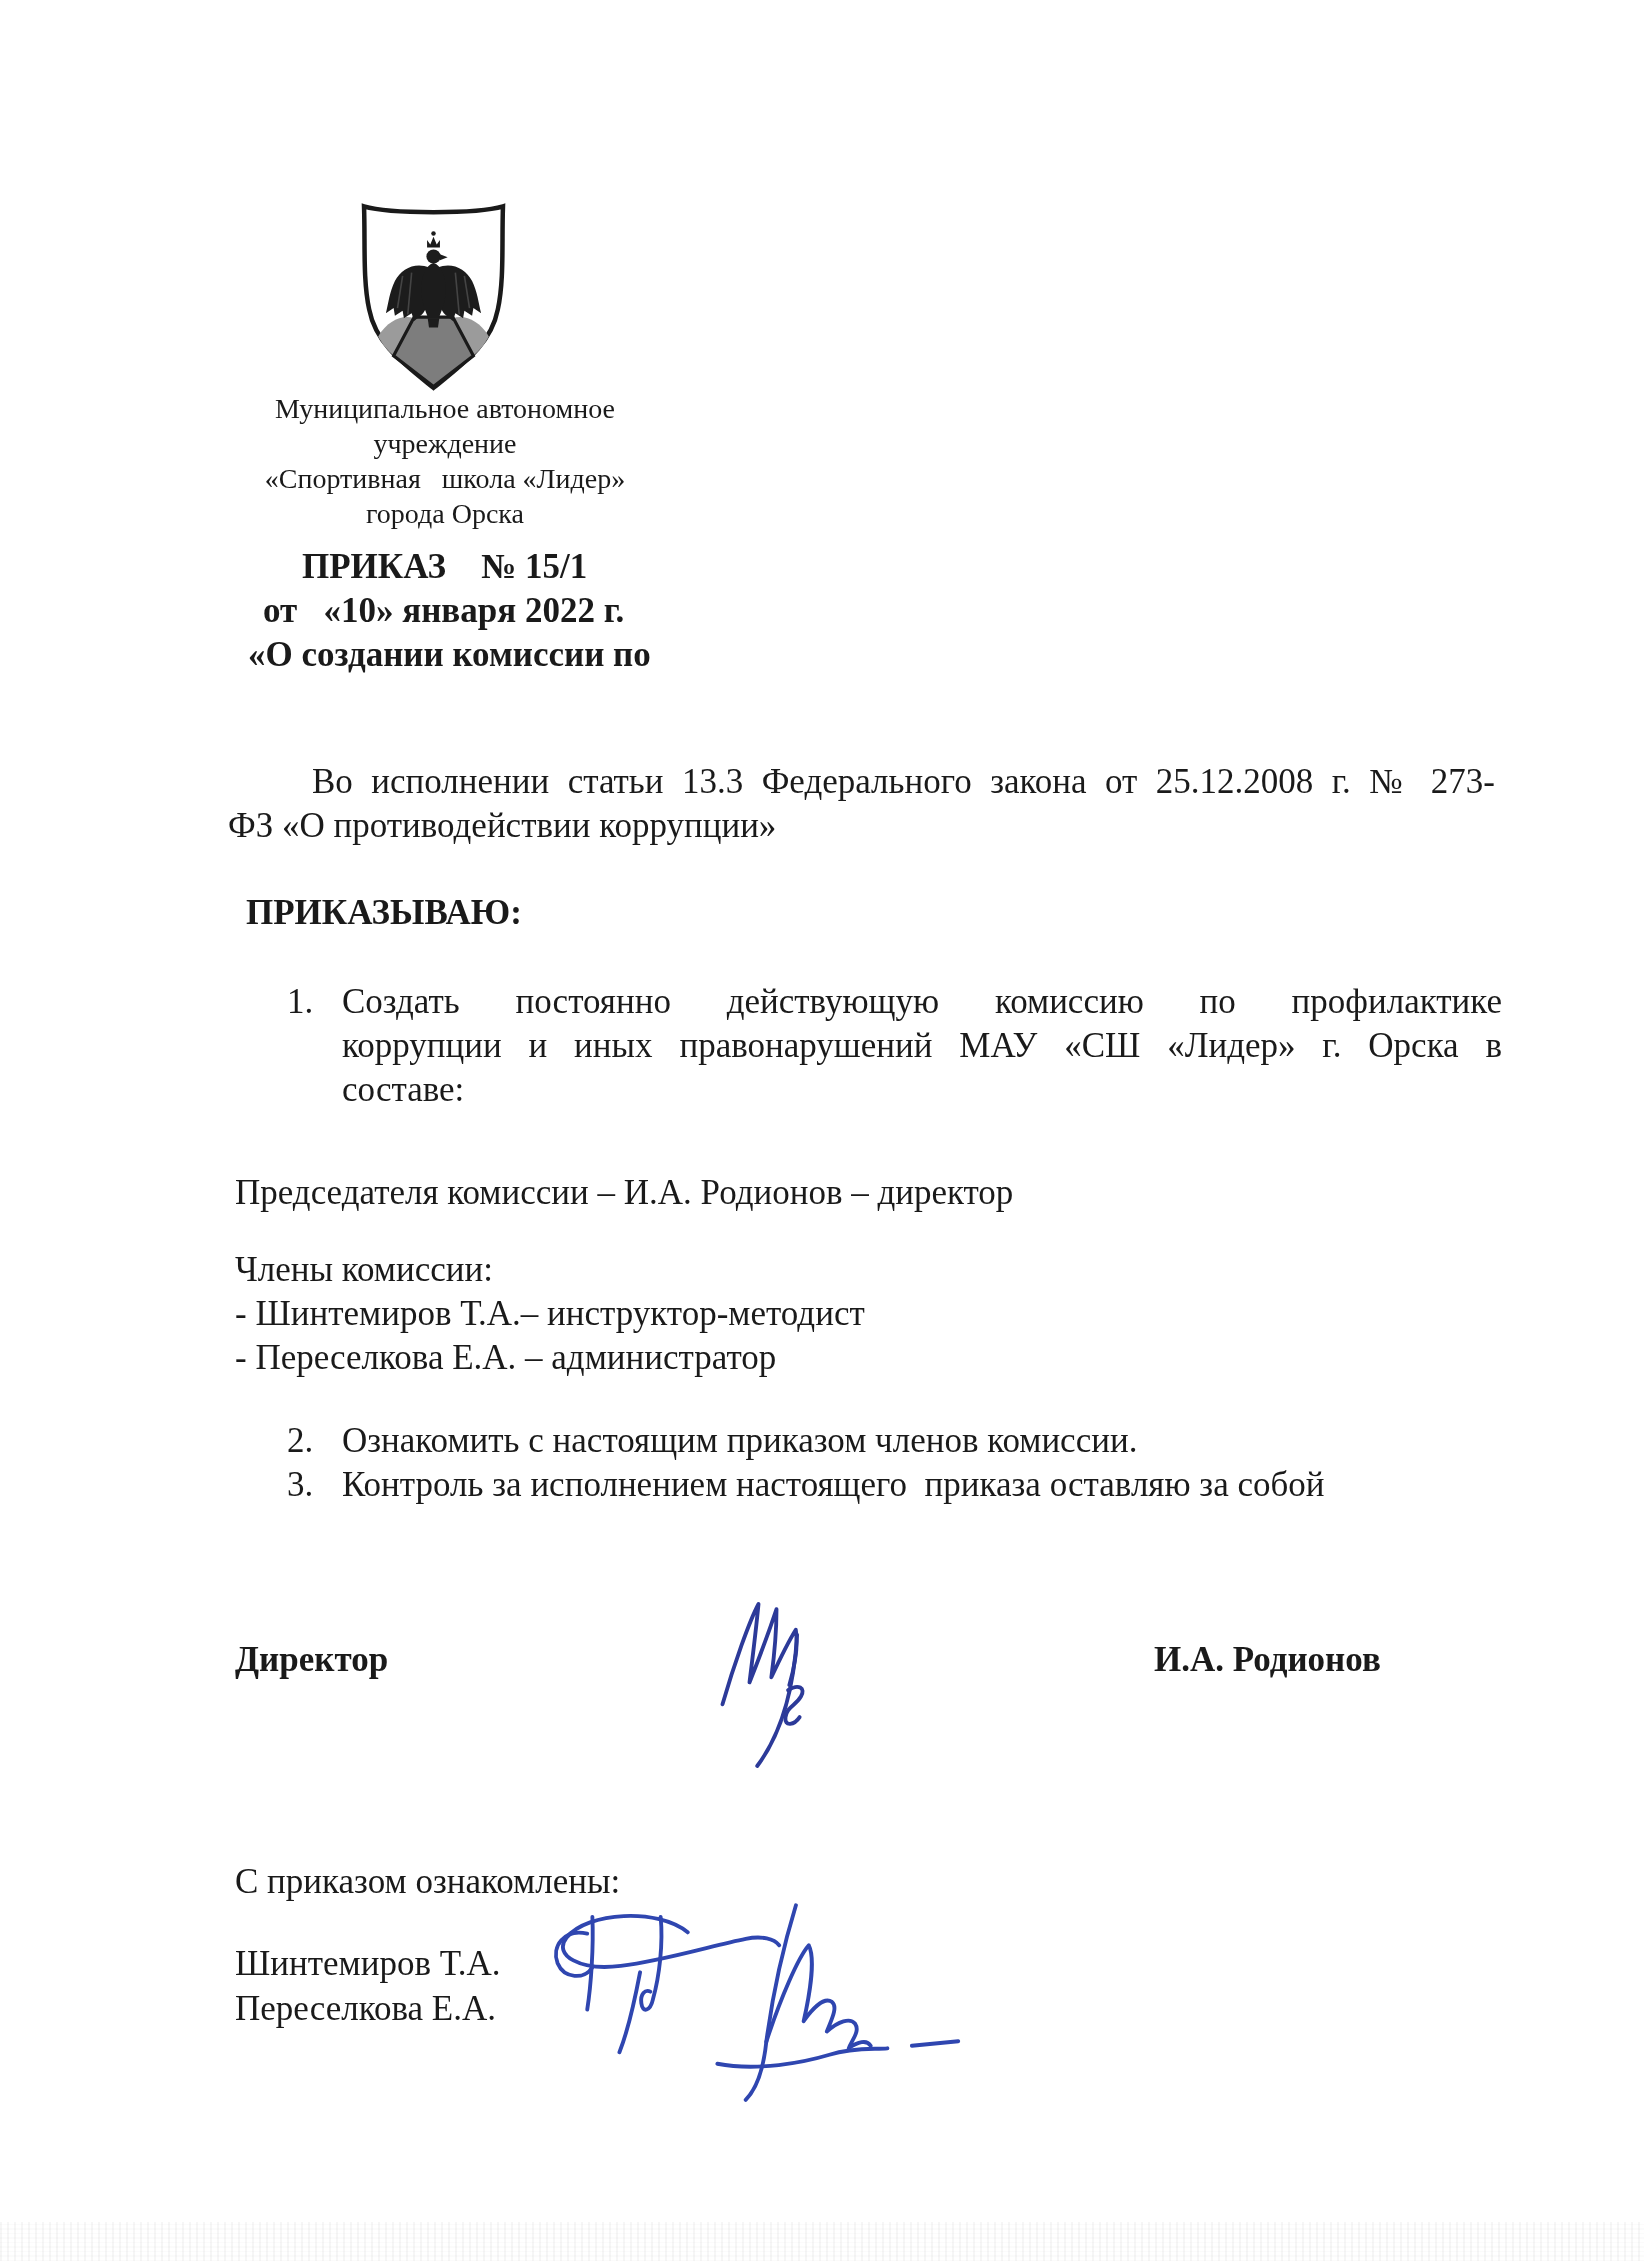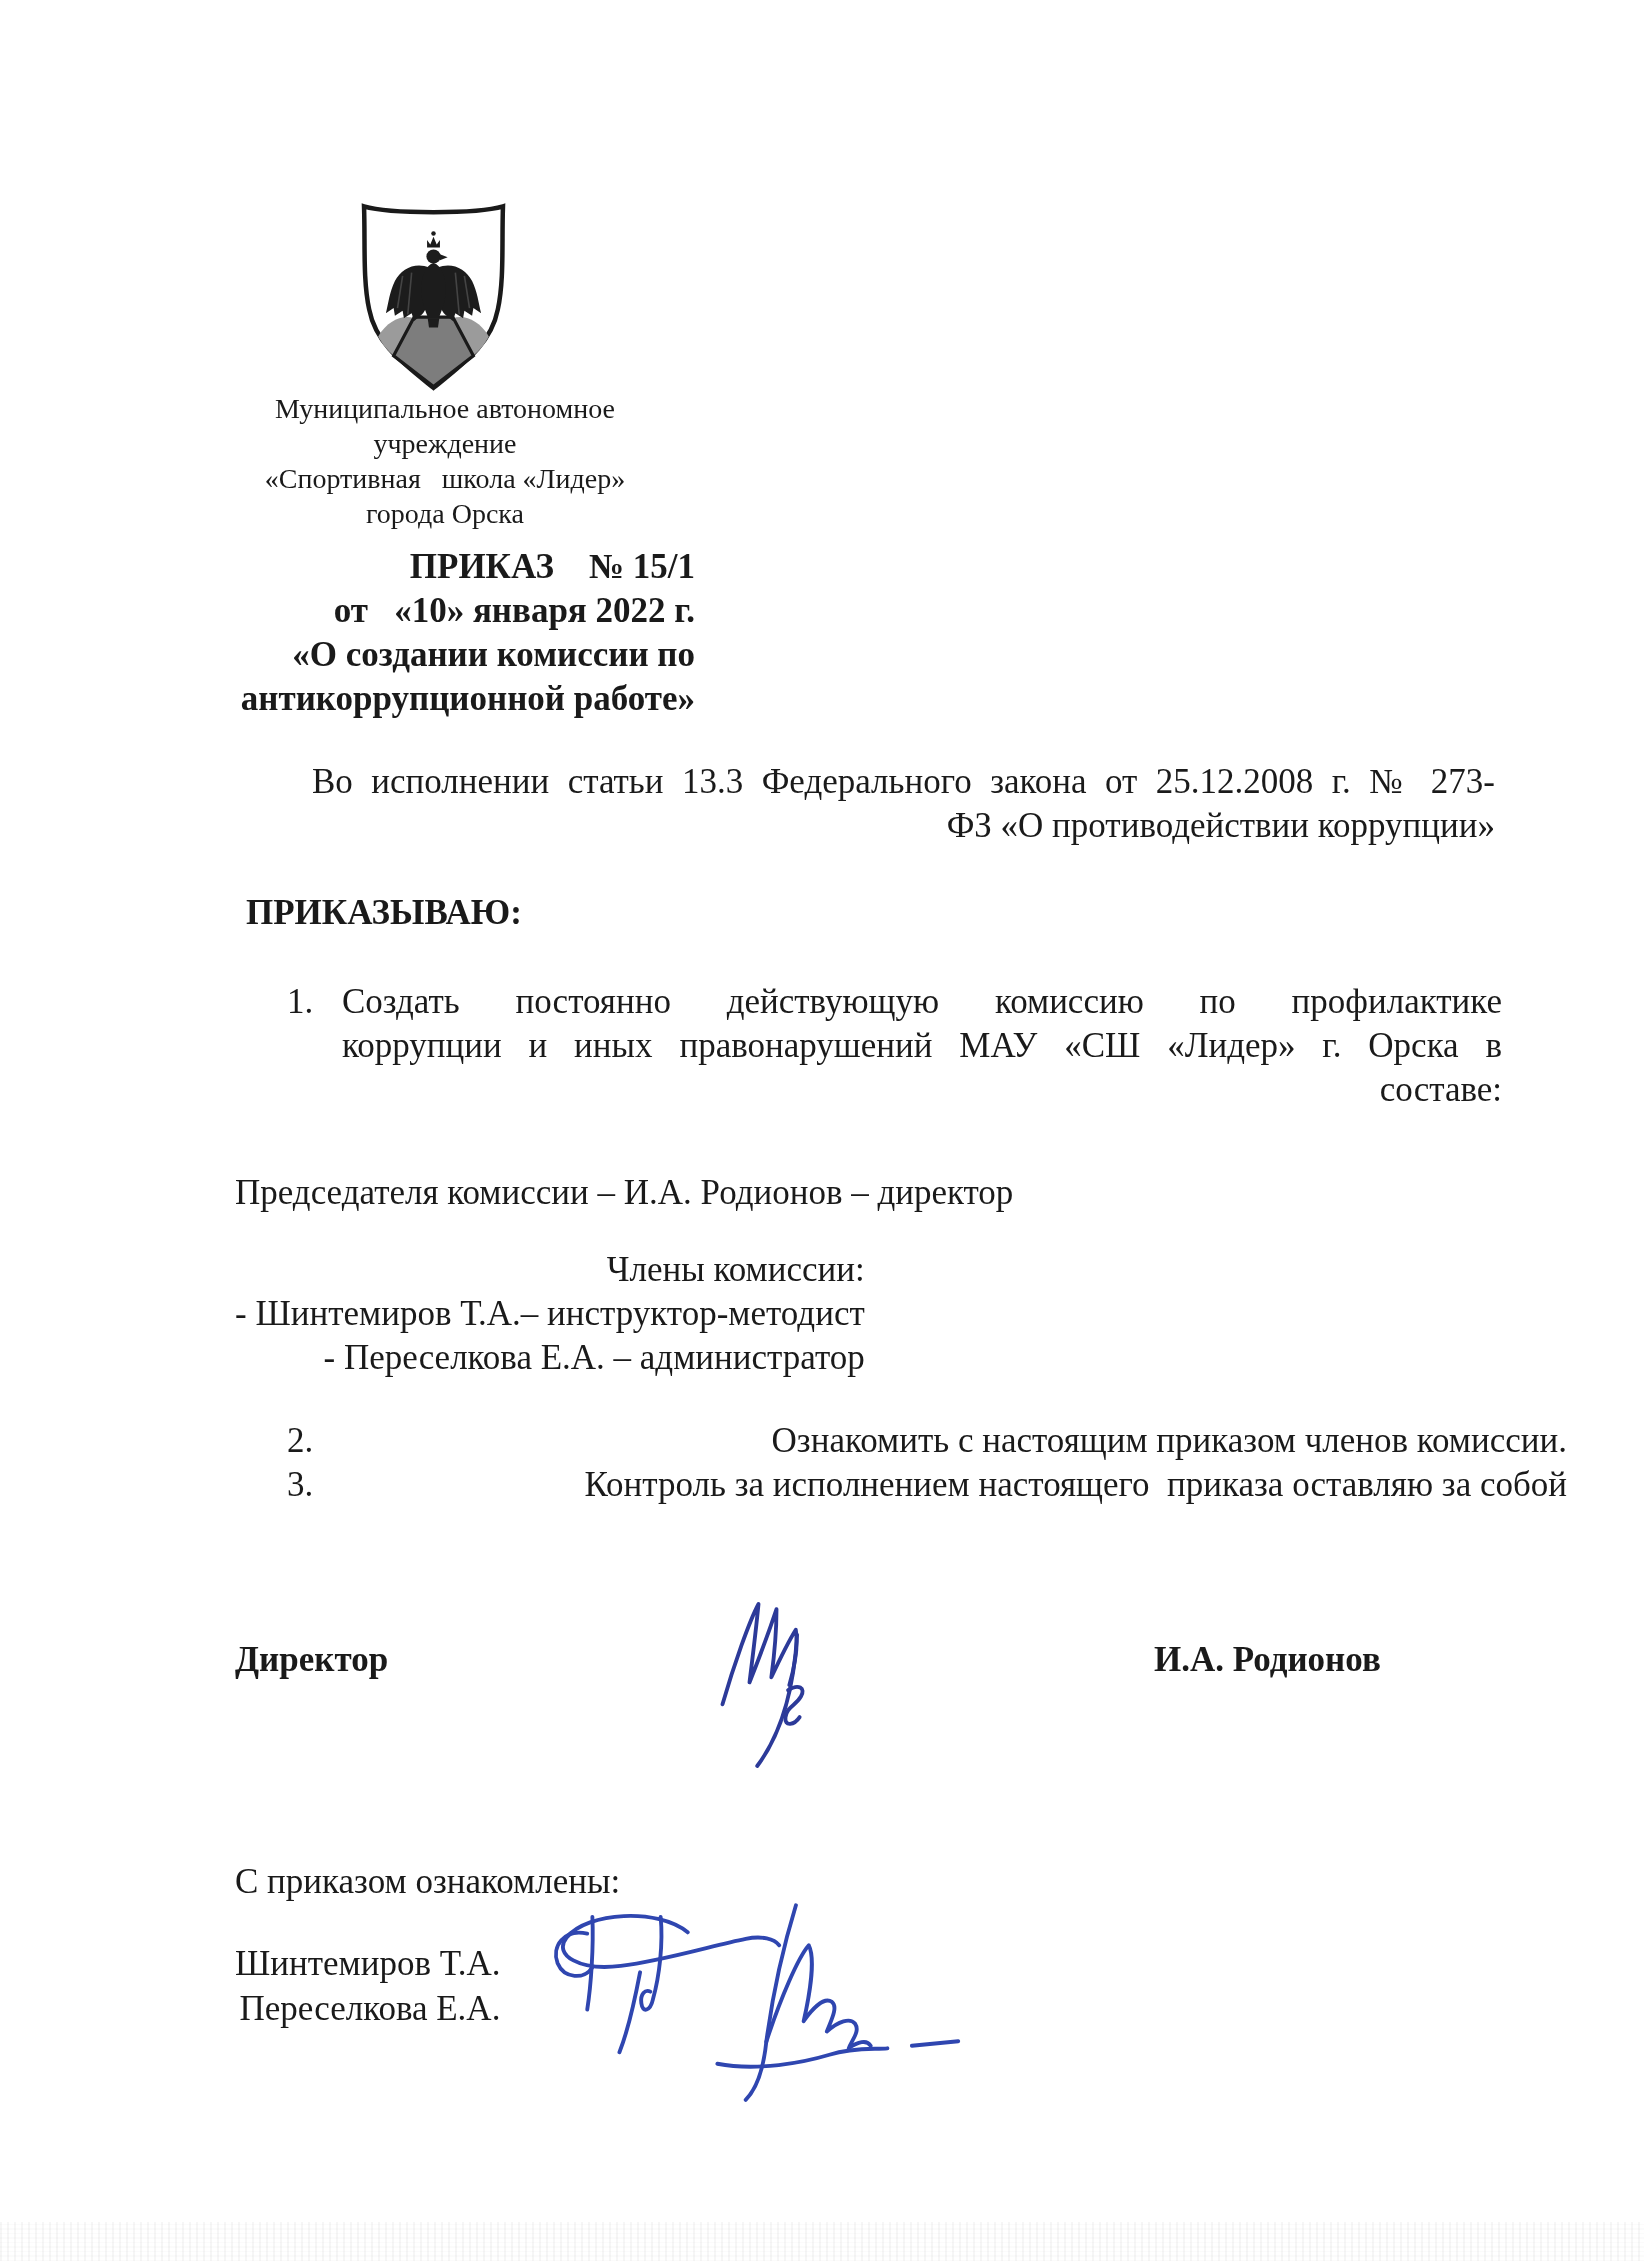--- a/index.html
+++ b/index.html
@@ -1,21 +1,21 @@
 <!DOCTYPE html>
 <html lang="ru" style="font-size:10.3px"><head>
 <meta charset="utf-8">
 <style>
   html,body{margin:0;padding:0;background:#e8e8e8;}
   .page{
     position:relative;width:1644px;height:2261px;background:#ffffff;
     font-family:"Liberation Serif","DejaVu Serif",serif;color:#1a1a1a;overflow:hidden;
   }
   .abs{position:absolute;}
-  .line{font-size:35px;line-height:44px;white-space:normal;text-align:right;}
+  .line{font-size:35px;line-height:44px;white-space:normal;}
   .pre{white-space:pre;}
   .just{text-align:justify;text-align-last:justify;}
   .b{font-weight:bold;}
   .org{
     left:213px;top:391px;width:464px;text-align:center;
     font-size:28px;line-height:35px;
   }
   .org .oline{white-space:pre;}
   .title-block{left:235px;top:545px;}
   .preamble{left:228px;top:760px;width:1267px;}
@@ -73,21 +73,20 @@
     <div class="oline">Муниципальное автономное</div>
     <div class="oline">учреждение</div>
     <div class="oline">«Спортивная   школа «Лидер»</div>
     <div class="oline">города Орска</div>
   </div>
 
   <div class="abs title-block b">
     <div class="line pre" style="padding-left:67px">ПРИКАЗ    № 15/1</div>
     <div class="line pre" style="padding-left:28px">от   «10» января 2022 г.</div>
     <div class="line pre" style="padding-left:13px">«О создании комиссии по</div>
-    <div class="line pre" style="padding-left:5.8px">антикоррупционной работе»</div>
   </div>
 
   <div class="abs preamble">
     <div class="line just indent1">Во исполнении статьи 13.3 Федерального закона от 25.12.2008 г. № 273-</div>
     <div class="line">ФЗ «О противодействии коррупции»</div>
   </div>
 
   <div class="abs orderword b">ПРИКАЗЫВАЮ:</div>
 
   <div class="abs list-item" style="top:980px">

